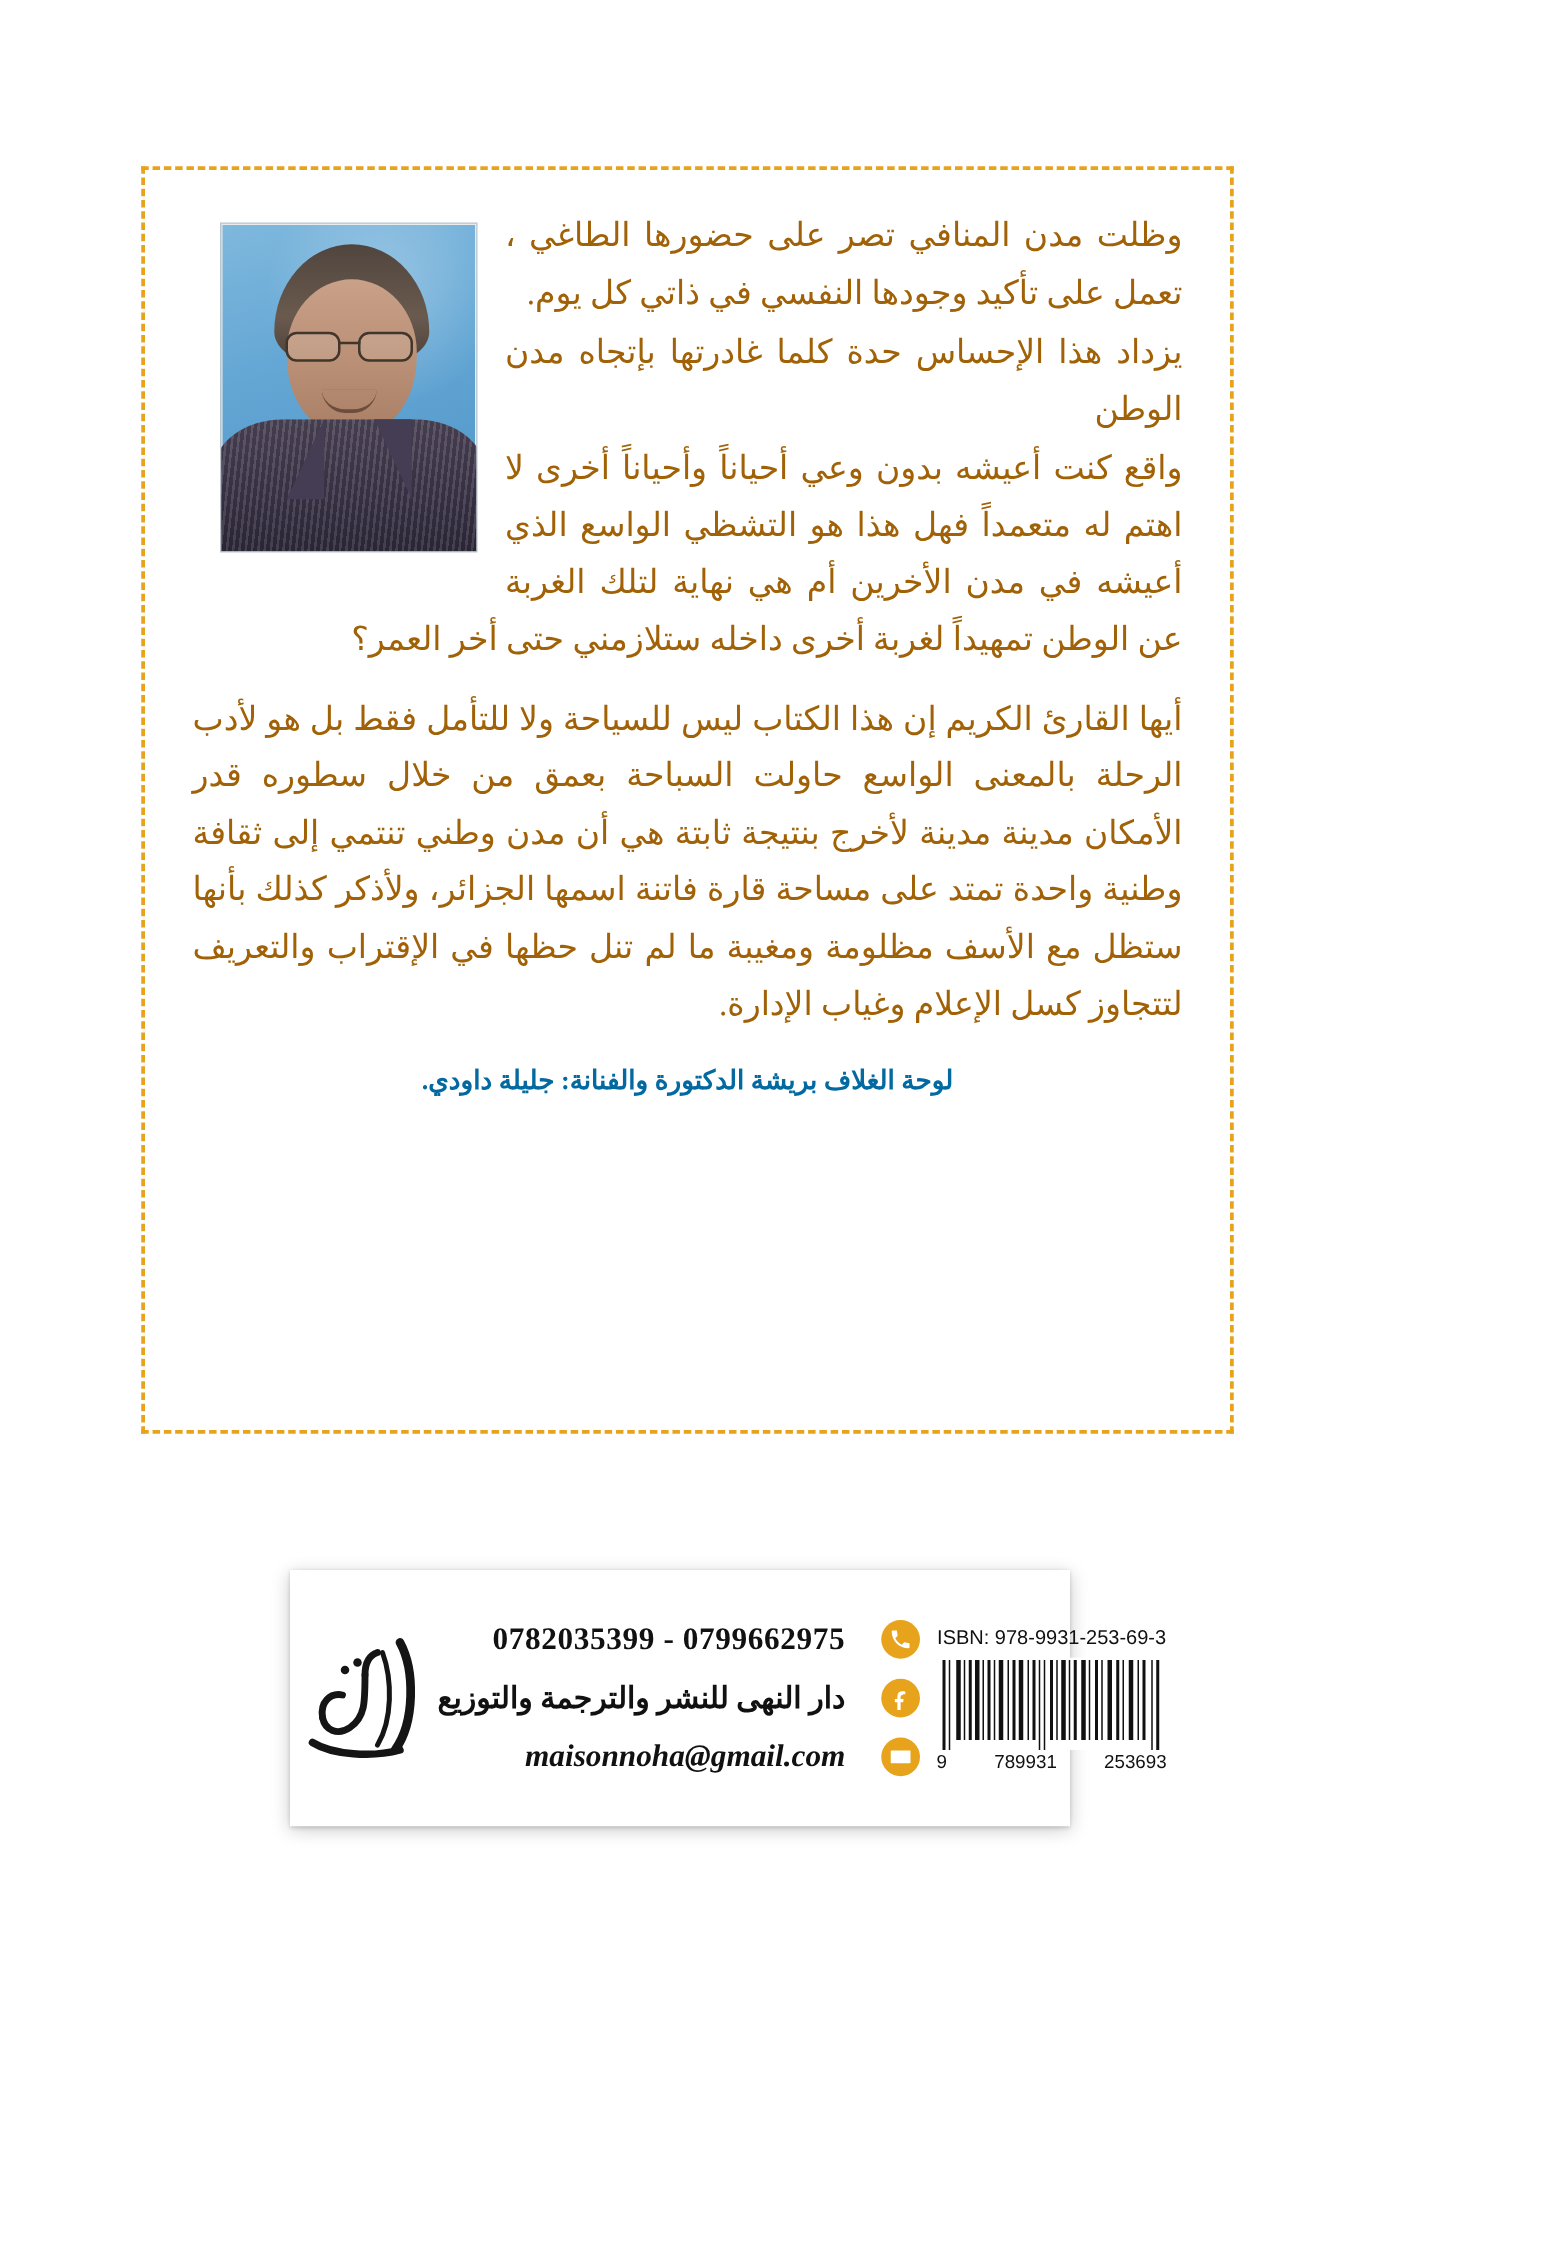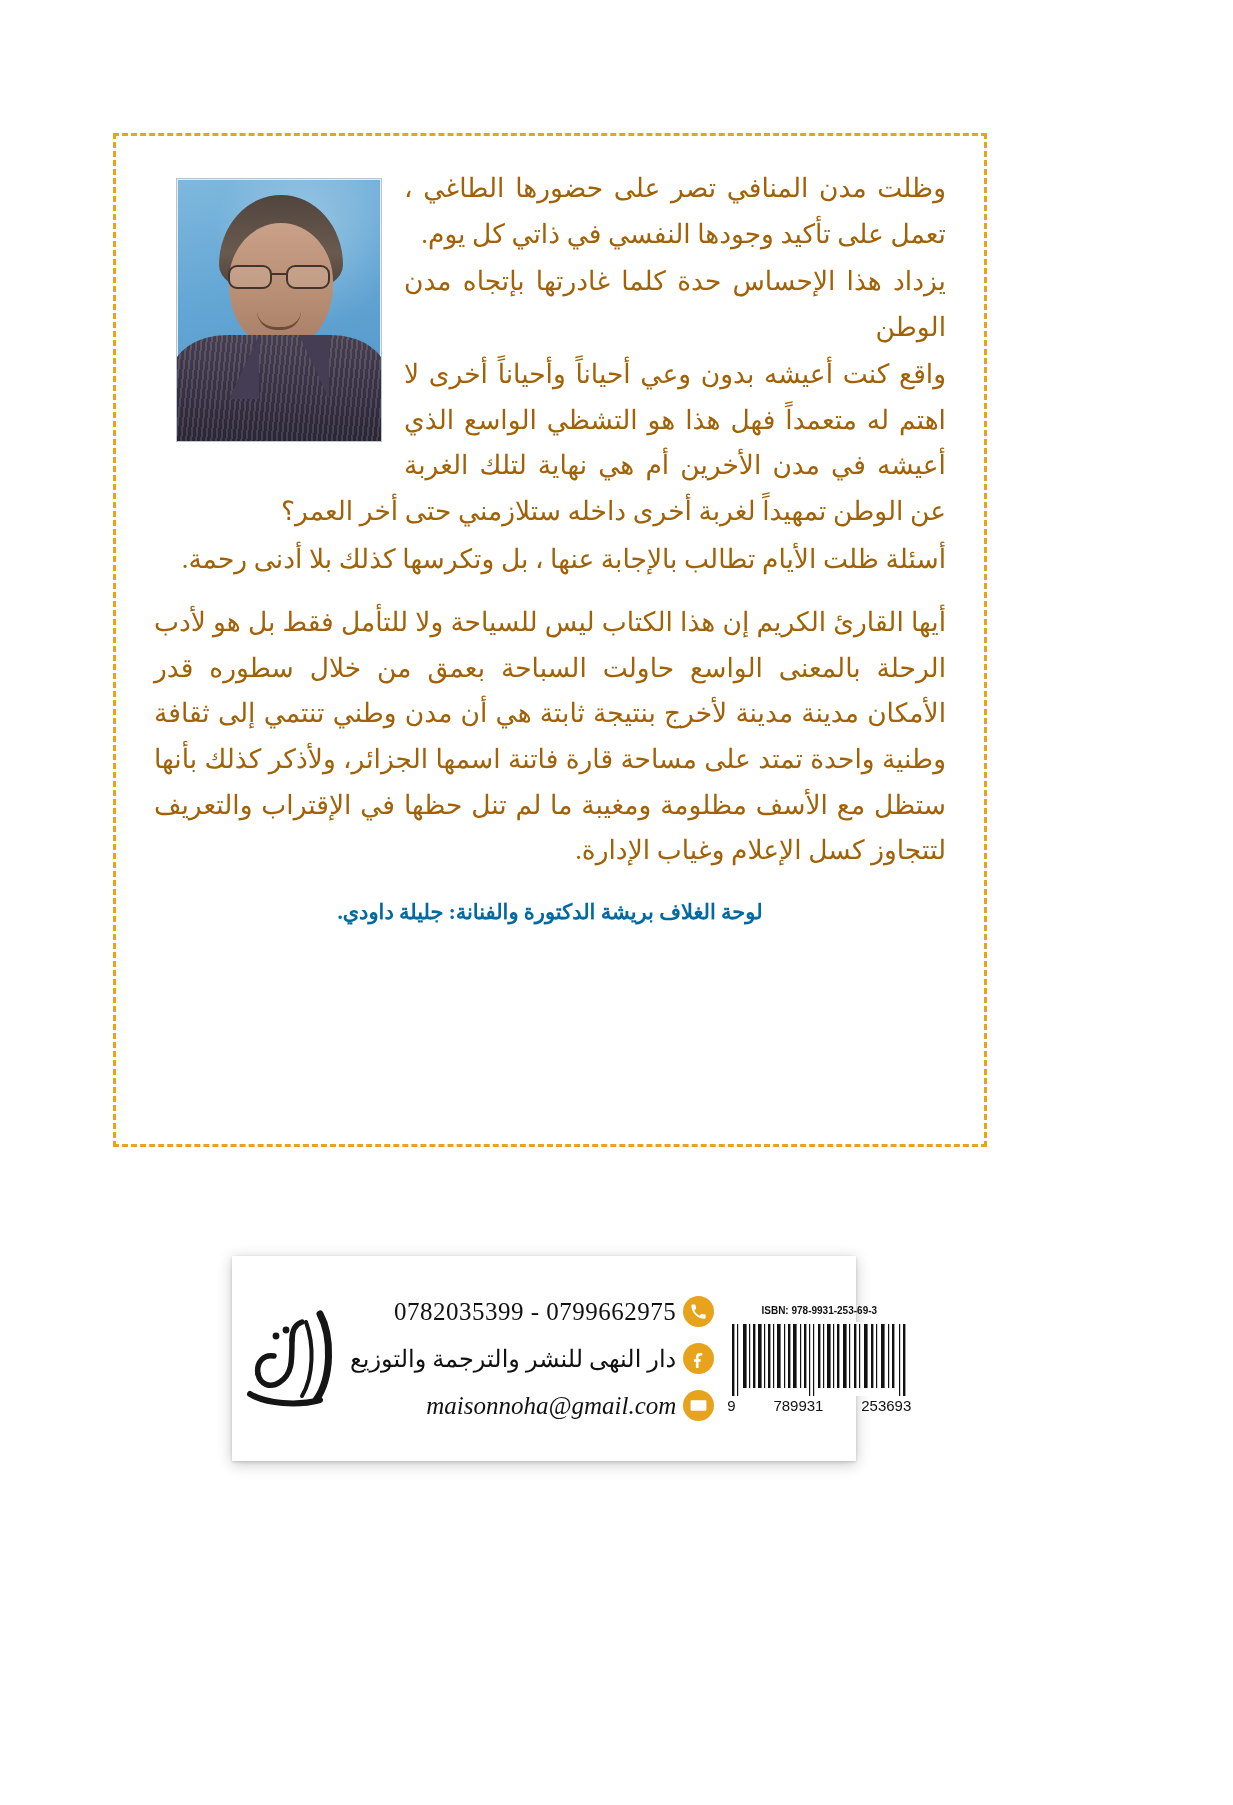--- a/index.html
+++ b/index.html
@@ -225,22 +225,23 @@
     justify-content: center;
     gap: 16px;
     padding: 10px 4px 10px 10px;
     box-sizing: border-box;
   }
   .contact-row {
     display: flex;
     flex-direction: row;
     align-items: center;
     justify-content: flex-start;
-    gap: 7px;
+    gap: 29px;
     direction: rtl;
+    font-weight: bold;
   }
   .ic {
     width: 31px;
     height: 31px;
     border-radius: 50%;
     background: #e8a31c;
     color: #ffffff;
     flex: 0 0 auto;
     display: flex;
     align-items: center;
@@ -275,24 +276,23 @@
     flex-direction: column;
     align-items: center;
     justify-content: center;
     gap: 6px;
     padding: 12px 8px 10px 8px;
     box-sizing: border-box;
     direction: ltr;
   }
   .isbn-label {
     font-family: "Liberation Sans", sans-serif;
-    font-size: 10px;
+    font-size: 16px;
     color: #111111;
     white-space: nowrap;
-    font-weight: bold;
   }
   .barcode-wrap {
     width: 186px;
     display: flex;
     flex-direction: column;
     align-items: center;
   }
   .barcode {
     width: 186px;
     height: 74px;
@@ -330,21 +330,20 @@
         <div class="neck"></div>
         <div class="shirt"></div>
         <div class="collar-l"></div>
         <div class="collar-r"></div>
       </div>
 
       <div class="blurb-text">
         <p class="just-both">وظلت مدن المنافي تصر على حضورها الطاغي ، تعمل على تأكيد وجودها النفسي في ذاتي كل يوم.</p>
         <p>يزداد هذا الإحساس حدة كلما غادرتها بإتجاه مدن الوطن</p>
         <p class="just-both">واقع كنت أعيشه بدون وعي أحياناً وأحياناً أخرى لا اهتم له متعمداً فهل هذا هو التشظي الواسع الذي أعيشه في مدن الأخرين أم هي نهاية لتلك الغربة عن الوطن تمهيداً لغربة أخرى داخله ستلازمني حتى أخر العمر؟</p>
-        <p class="just-both">أسئلة ظلت الأيام تطالب بالإجابة عنها ، بل وتكرسها كذلك بلا أدنى رحمة.</p>
         <div class="spacer"></div>
         <p class="just-both">أيها القارئ الكريم إن هذا الكتاب ليس للسياحة ولا للتأمل فقط بل هو لأدب الرحلة بالمعنى الواسع حاولت السباحة بعمق من خلال سطوره قدر الأمكان مدينة مدينة لأخرج بنتيجة ثابتة هي أن مدن وطني تنتمي إلى ثقافة وطنية واحدة تمتد على مساحة قارة فاتنة اسمها الجزائر، ولأذكر كذلك بأنها ستظل مع الأسف مظلومة ومغيبة ما لم تنل حظها في الإقتراب والتعريف لتتجاوز كسل الإعلام وغياب الإدارة.</p>
       </div>
 
       <div class="credit-line">لوحة الغلاف بريشة الدكتورة والفنانة: جليلة داودي.</div>
     </div>
   </div>
 
   <div class="publisher-card">
     <div class="pub-grid">

